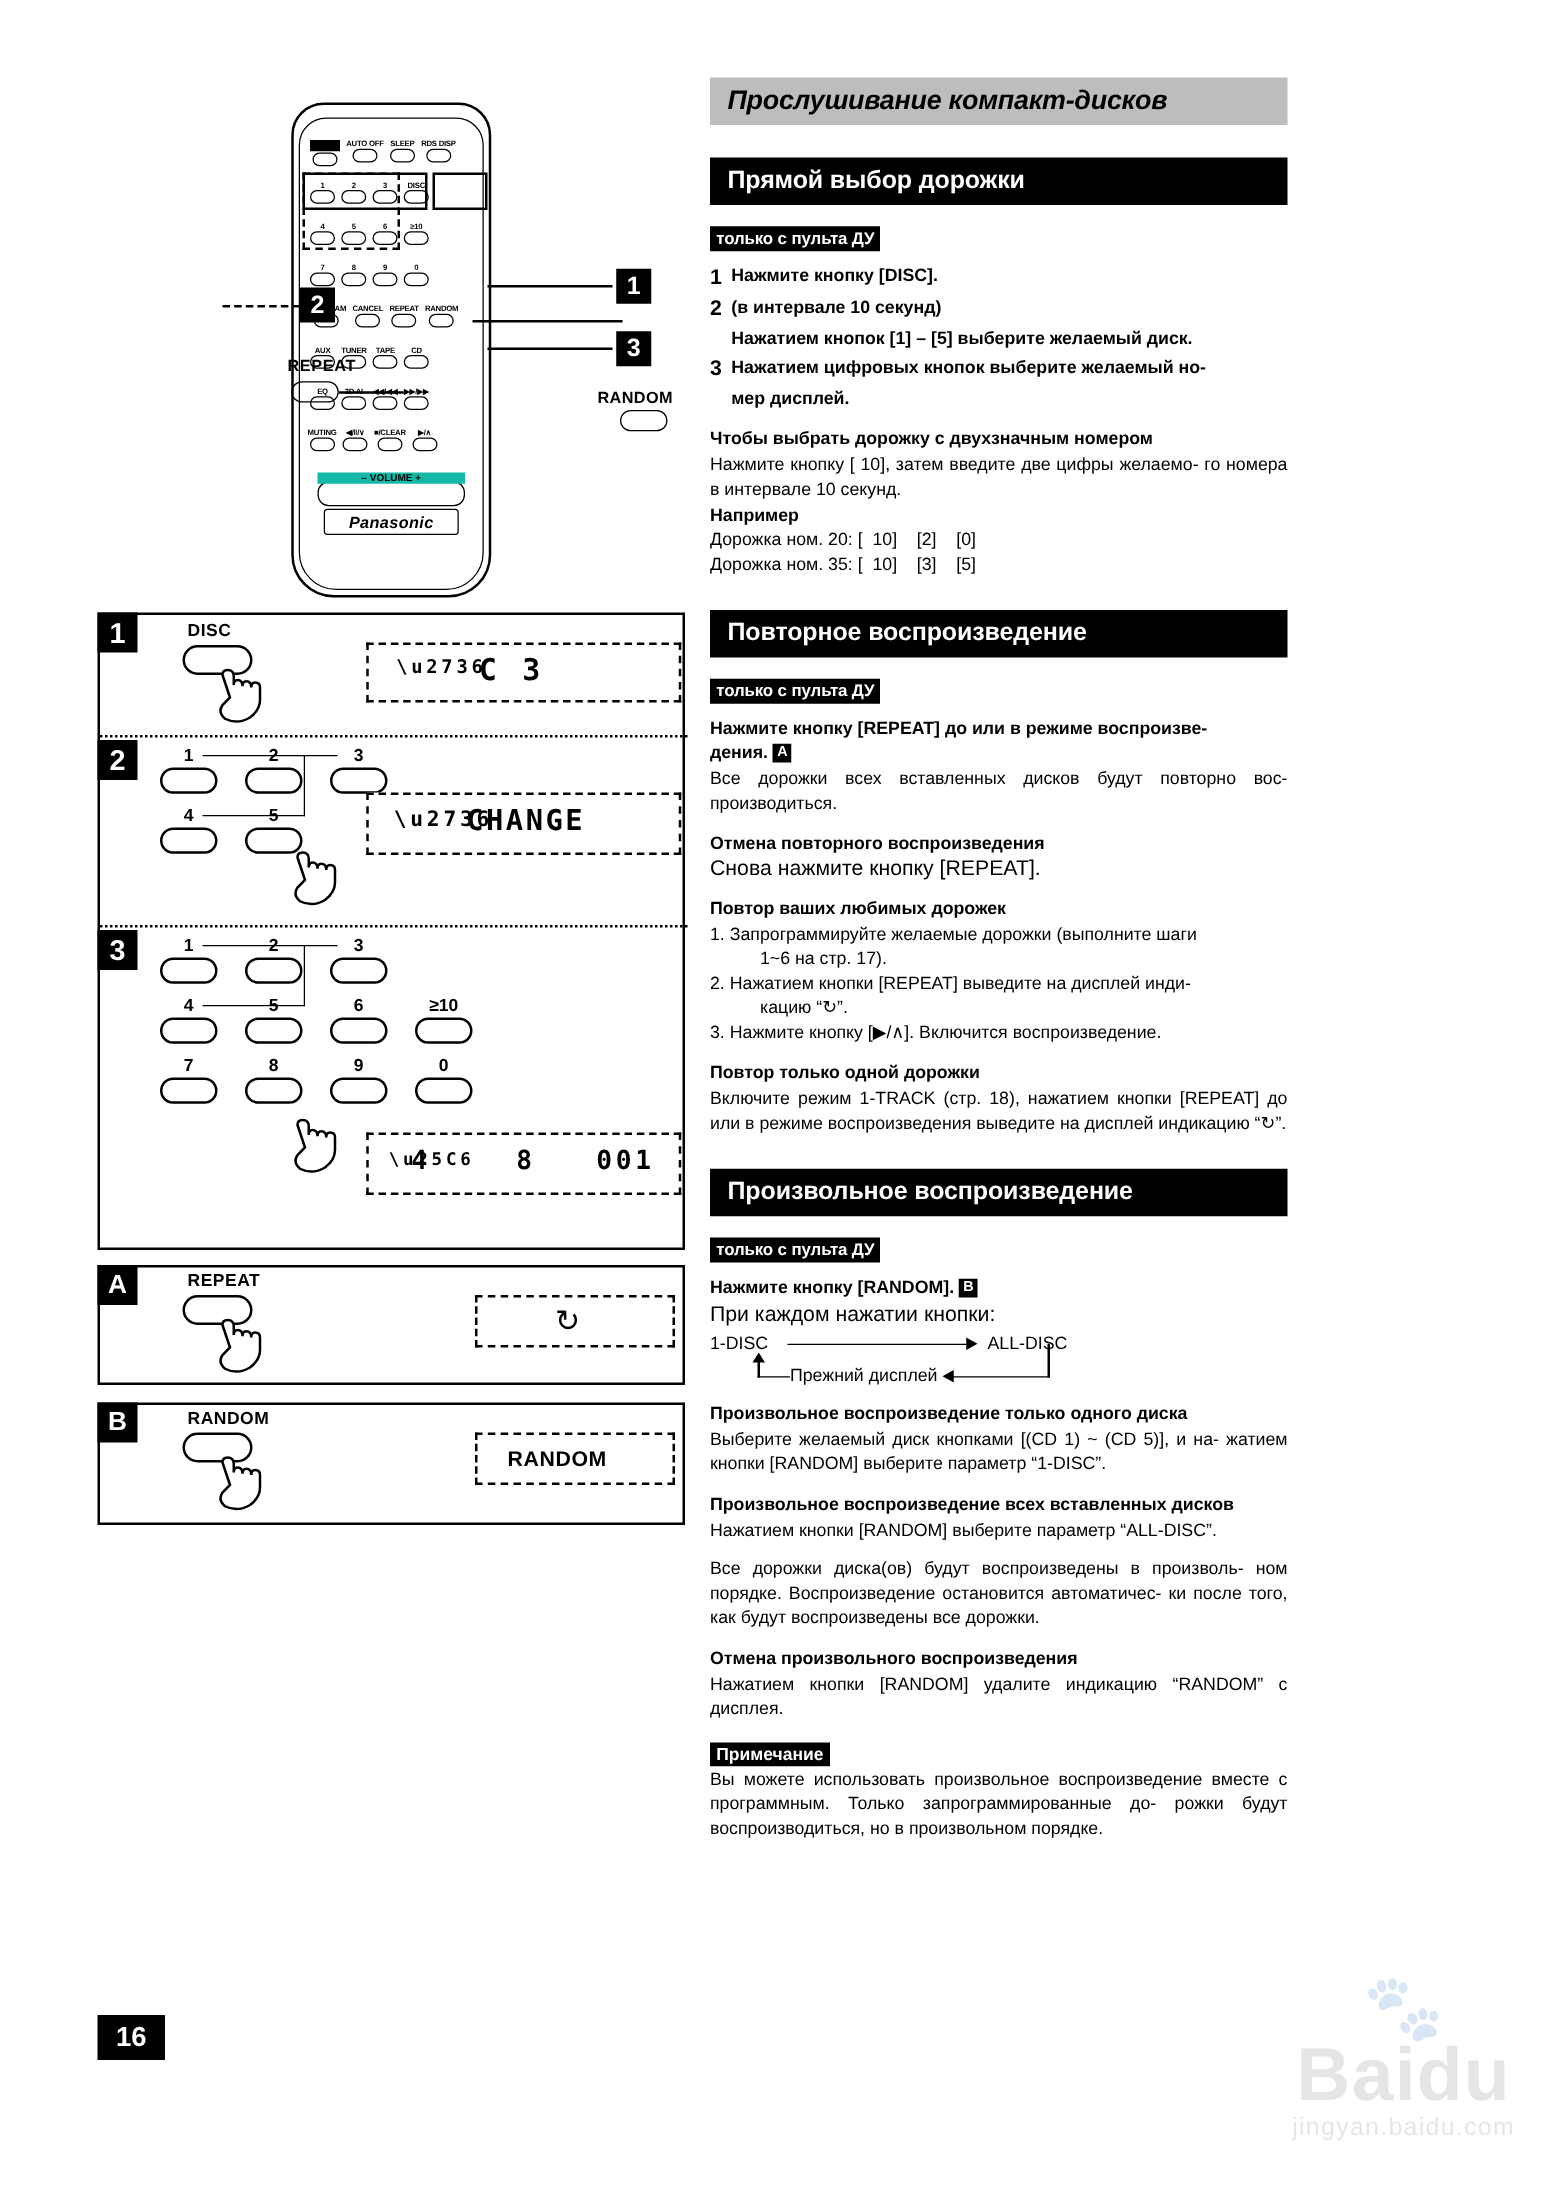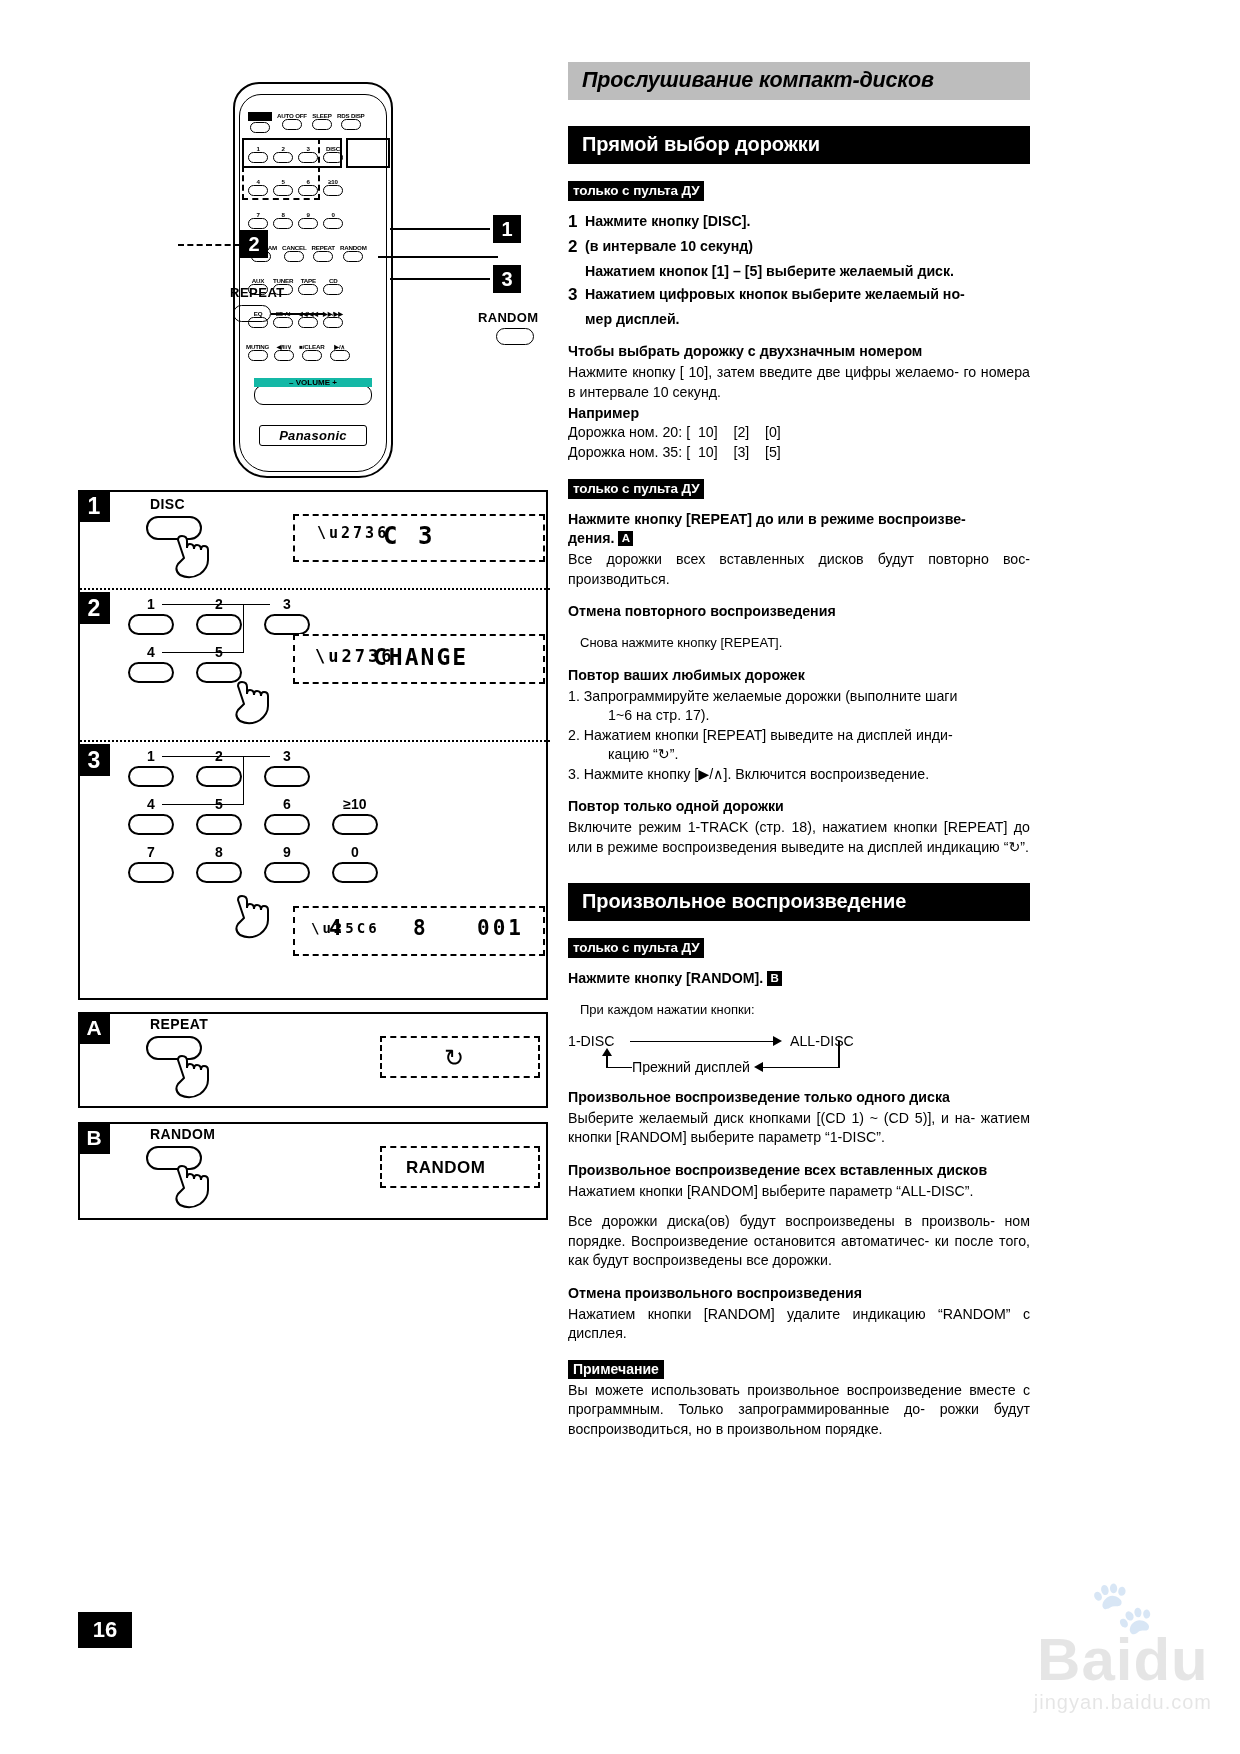--- a/index.html
+++ b/index.html
@@ -43,21 +43,21 @@
   .rc-btn.sm { width:20px; height:11px; }
   .rc-lab {
     font-size:6.2px; font-weight:700; letter-spacing:-0.2px;
     text-align:center; line-height:7px; white-space:nowrap;
   }
   .rc-cell { display:flex; flex-direction:column; align-items:center; margin-right:5px; }
   .rc-cell:last-child { margin-right:0; }
   .blackchip { width:24px; height:9px; background:#000; }
 
   .brand {
-    position:absolute; left:181px; top:365px;
+    position:absolute; left:181px; top:347px;
     width:108px; text-align:center;
     font-size:13px; font-weight:700; font-style:italic;
     letter-spacing:0.3px;
     border:1.6px solid #000; border-radius:3px;
     padding:2px 0; background:#fff;
   }
 
   
   .callout {
     width:28px; height:28px; background:#000; color:#fff;
@@ -162,21 +162,21 @@
   .step-num {
     font-size:17px; font-weight:700; width:17px; flex:0 0 17px; line-height:19px;
   }
   .step-txt { font-size:14.2px; font-weight:700; line-height:19px; }
   .sub-indent { margin-left:17px; font-size:14.2px; font-weight:700; line-height:19px; }
   .body-txt {
     font-size:14.2px; line-height:19.5px; text-align:justify; margin:2px 0 0 0;
   }
   .body-txt.ind { margin-left:17px; }
   .bold-lead { font-size:14.2px; font-weight:700; line-height:19px; margin-top:13px; }
-  .plain { font-size:13px; line-height:19.5px; margin:12px; }
+  .plain { font-size:17px; line-height:19.5px; margin:0; }
   .mono-ex { font-size:14.2px; line-height:19.5px; margin:0; white-space:pre; }
 
   .inline-sq {
     display:inline-block; background:#000; color:#fff;
     width:15px; height:15px; font-size:11.5px; font-weight:700;
     text-align:center; line-height:15px; vertical-align:1px;
   }
 
   ol.numlist { margin:2px 0 0 0; padding:0; list-style:none; }
   ol.numlist li { font-size:14.2px; line-height:19.5px; text-align:justify; padding-left:20px; text-indent:-20px; }
@@ -532,20 +532,21 @@
       <div class="step-txt">Нажатием цифровых кнопок выберите желаемый но-</div>
     </div>
     <div class="sub-indent">мер дисплей.</div>
 
     <div class="bold-lead">Чтобы выбрать дорожку с двухзначным номером</div>
     <div class="body-txt">Нажмите кнопку [  10], затем введите две цифры желаемо- го номера в интервале 10 секунд.</div>
     <div class="bold-lead" style="margin-top:2px;">Например</div>
     <div class="mono-ex">Дорожка ном. 20: [  10]    [2]    [0]</div>
     <div class="mono-ex">Дорожка ном. 35: [  10]    [3]    [5]</div>
 
+    <div class="sec-head">Повторное воспроизведение</div>
     <div><span class="tag-remote">только с пульта ДУ</span></div>
 
     <div class="step-txt">Нажмите кнопку [REPEAT] до или в режиме воспроизве-</div>
     <div class="step-txt" style="margin-bottom:2px;">
       <span>дения.</span>
       <span class="inline-sq">A</span>
     </div>
     <div class="body-txt">Все дорожки всех вставленных дисков будут повторно вос- производиться.</div>
 
     <div class="bold-lead">Отмена повторного воспроизведения</div>

